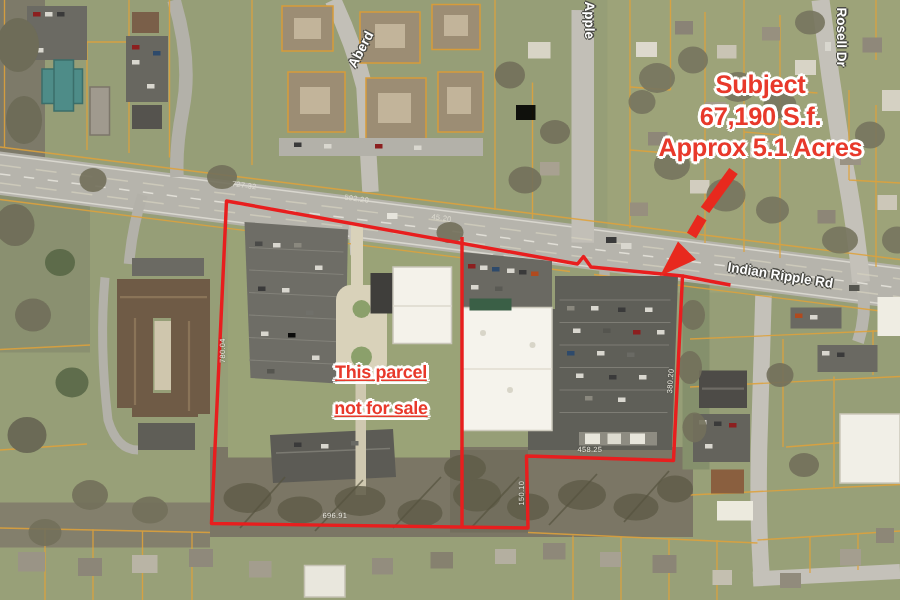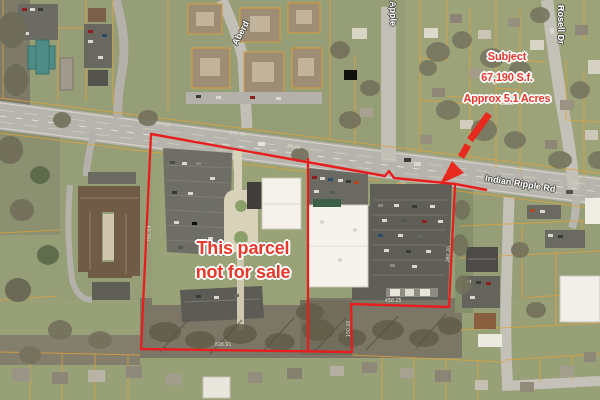--- a/index.html
+++ b/index.html
@@ -4,21 +4,21 @@
 <style>
   html,body{margin:0;padding:0;background:#222;}
   #stage{
     position:relative;width:600px;height:400px;overflow:hidden;
     font-family:"Liberation Sans","DejaVu Sans",sans-serif;
     background:#969e77;
   }
   #stage svg{position:absolute;left:0;top:0;}
   .ann{
     position:absolute;font-weight:bold;color:#e8392b;text-align:center;
-    line-height:21px;font-size:11px;letter-spacing:-0.2px;
+    line-height:21px;font-size:17px;letter-spacing:-0.2px;
     text-shadow:-2px 0 0 #fff,2px 0 0 #fff,0 -2px 0 #fff,0 2px 0 #fff,
       -1.4px -1.4px 0 #fff,1.4px -1.4px 0 #fff,-1.4px 1.4px 0 #fff,1.4px 1.4px 0 #fff;
     white-space:nowrap;
   }
   .roadlbl{
     position:absolute;font-weight:bold;color:#fff;font-size:9px;white-space:nowrap;
     text-shadow:-1px 0 0 #4a4a44,1px 0 0 #4a4a44,0 -1px 0 #4a4a44,0 1px 0 #4a4a44;
     transform-origin:left top;
   }
   .dim{
@@ -407,21 +407,21 @@
     <polygon points="440,184 452,161 464,173"></polygon>
   </g>
 </svg>
 
 <div class="ann" style="left:422px;top:46px;width:170px;">
   <div>Subject</div>
   <div>67,190 S.f.</div>
   <div>Approx 5.1 Acres</div>
 </div>
 
-<div class="ann" style="left:158px;top:236px;width:170px;font-size:18px;line-height:24px;">
+<div class="ann" style="left:169px;top:236px;width:170px;font-size:12px;line-height:24px;text-decoration:underline;">
   <div>This parcel</div>
   <div>not for sale</div>
 </div>
 
 <div class="roadlbl" style="left:486px;top:173px;transform:rotate(9deg);">Indian Ripple Rd</div>
 <div class="roadlbl" style="left:566px;top:5px;transform:rotate(90deg);">Rosell Dr</div>
 <div class="roadlbl" style="left:398px;top:1px;transform:rotate(90deg);">Apple</div>
 <div class="roadlbl" style="left:230px;top:42px;transform:rotate(-62deg);">Aberd</div>
 
 <div class="dim gray" style="left:155px;top:120px;transform:rotate(8deg);">727.32</div>

